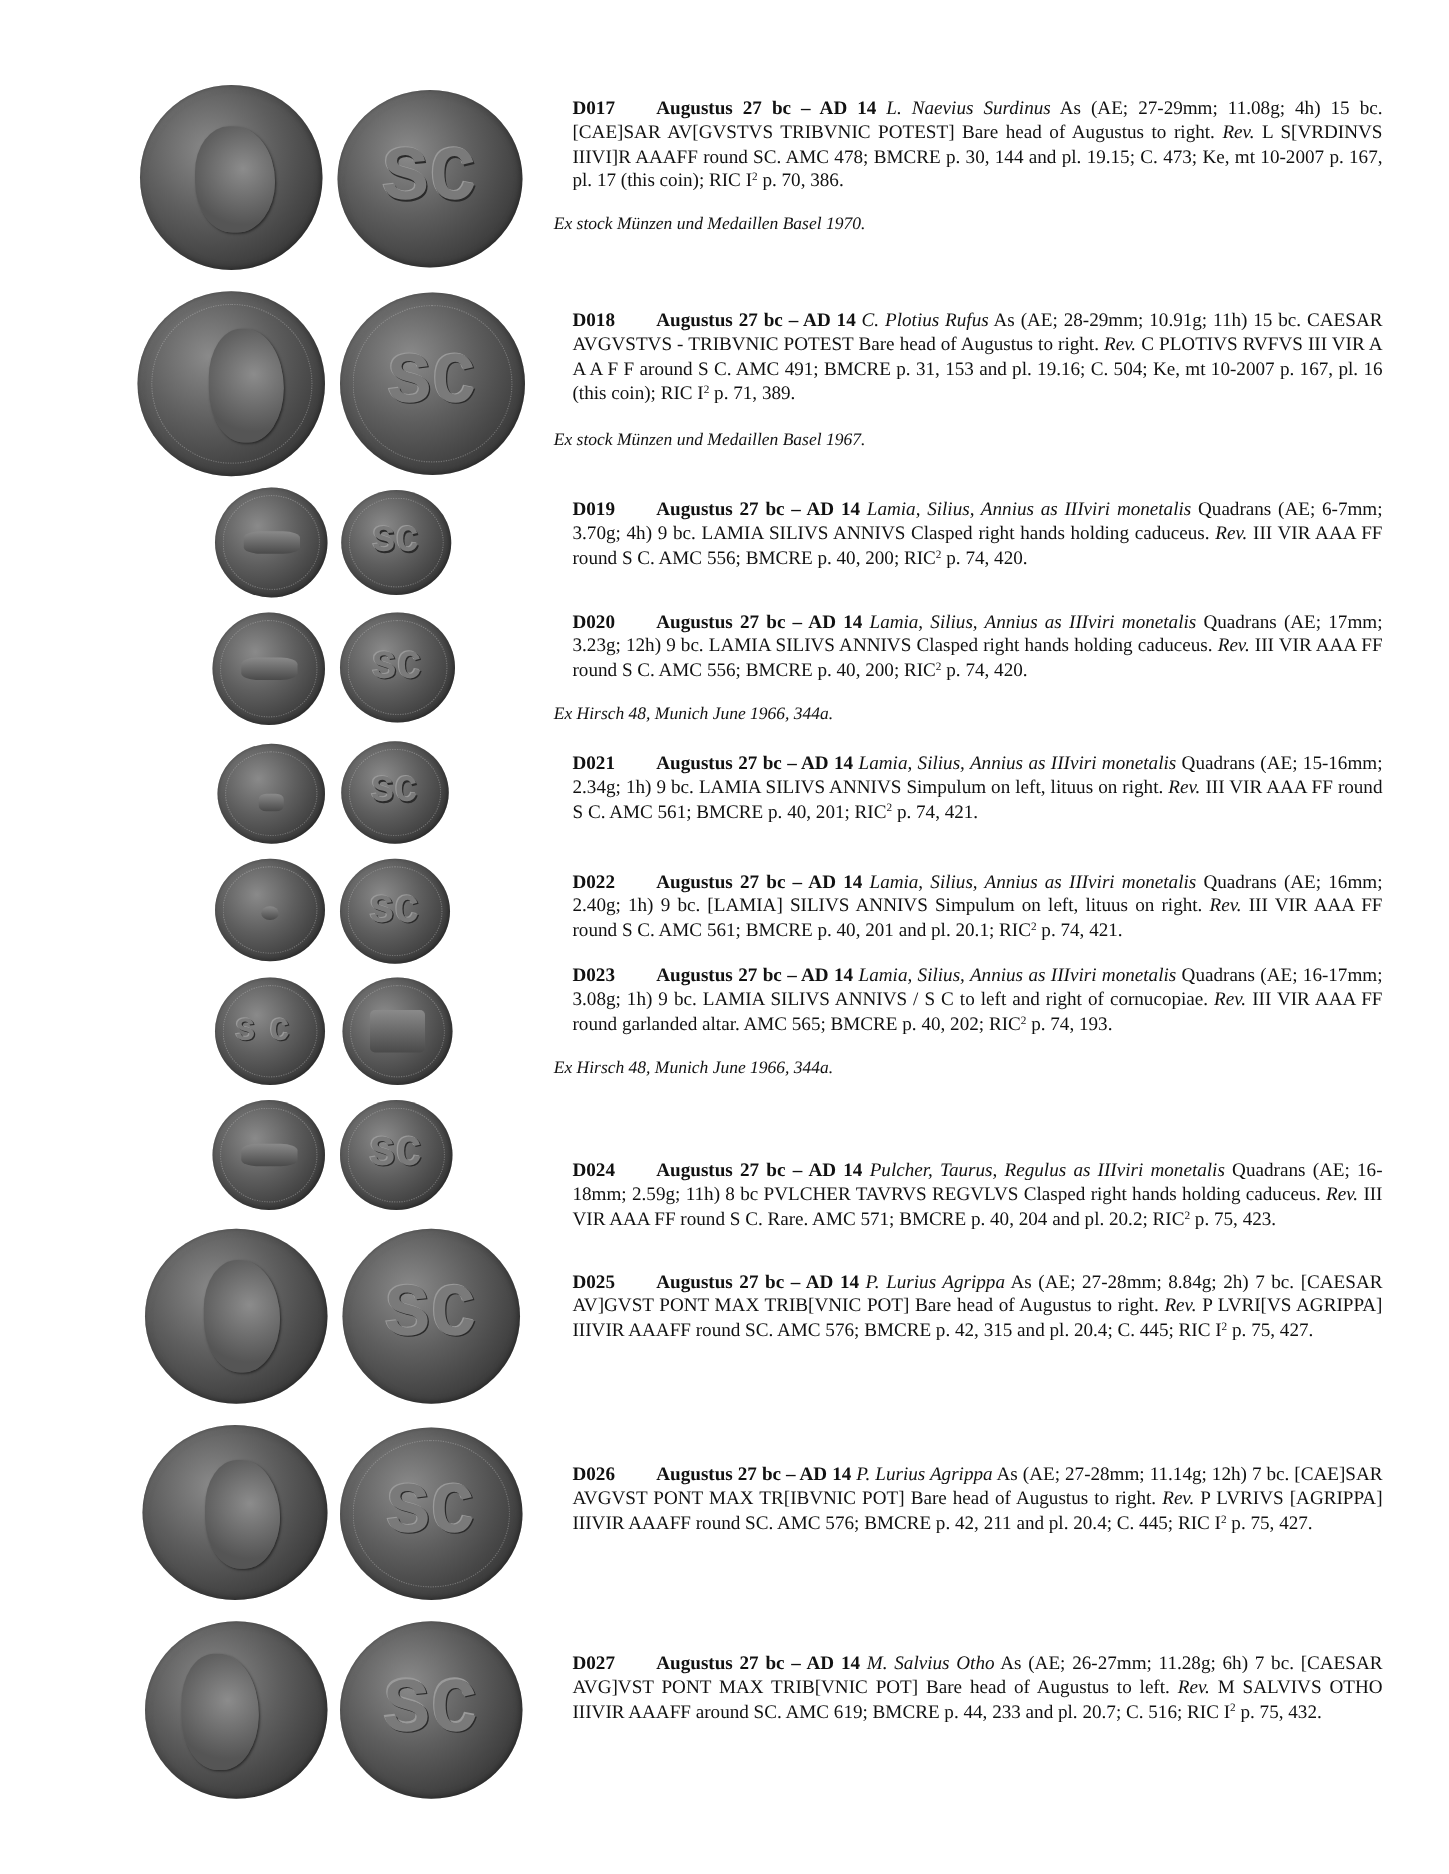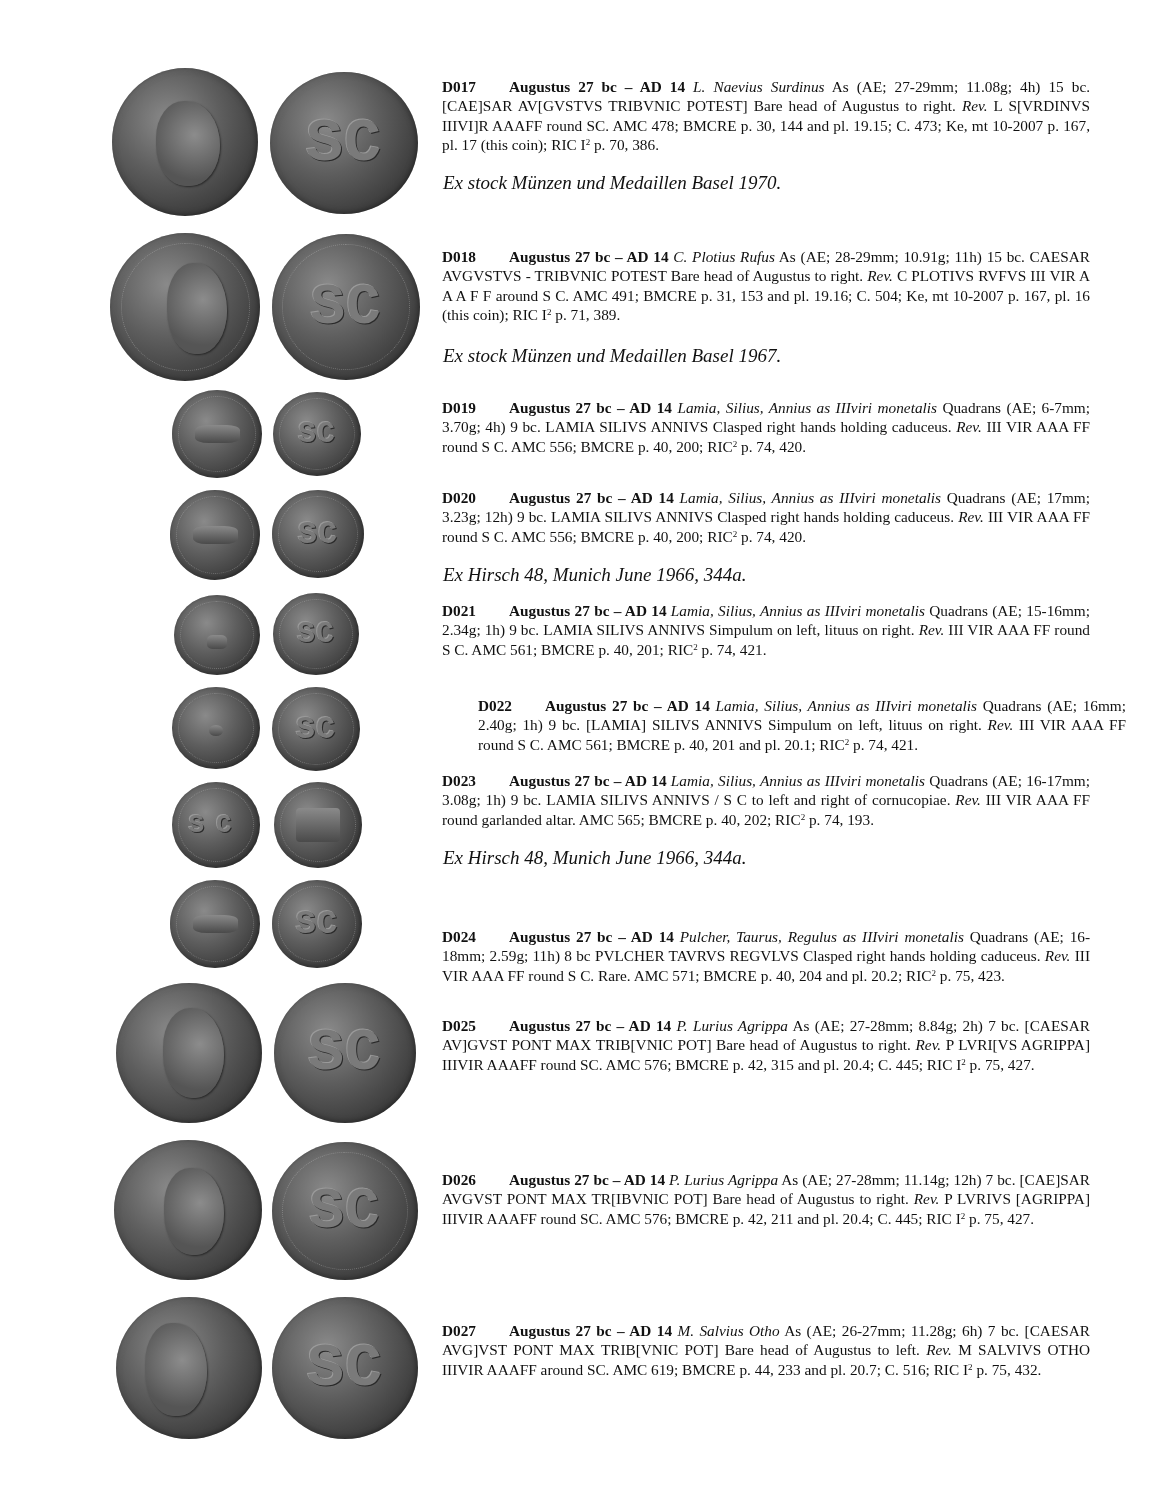--- a/index.html
+++ b/index.html
@@ -29,27 +29,27 @@
       position: absolute; border-radius: 45% 55% 50% 50%;
       background: radial-gradient(circle at 60% 40%, #8c8c8c, #555 70%);
       box-shadow: 1px 1px 2px rgba(0,0,0,0.5);
     }
     .coin .motif {
       position: absolute; left: 25%; right: 25%; top: 40%; height: 20%;
       background: linear-gradient(#8a8a8a, #4a4a4a);
       border-radius: 30%;
     }
     .entry {
-      position: absolute; left: 442px; width: 648px;
+      position: absolute; left: 458px; width: 648px;
       font-size: 15.3px; line-height: 19.3px; text-align: justify;
     }
     .entry .cat { font-weight: bold; display: inline-block; width: 67px; }
     .entry .ruler { font-weight: bold; }
     .entry i { font-style: italic; }
-    .prov { position: absolute; left: 443px; font-size: 19px; font-style: italic; }
+    .prov { position: absolute; left: 443px; font-size: 14px; font-style: italic; }
     sup { font-size: 9px; line-height: 0; vertical-align: 5px; }
   </style>
 </head>
 <body>
 
 <div class="coin" style="left:112px;top:68px;width:146px;height:148px;">
   <div class="head" style="left:30%;top:22%;width:44%;height:58%;"></div>
 </div>
 <div class="coin" style="left:270px;top:72px;width:148px;height:142px;">
   <div class="sc" style="font-size:62px;">SC</div>
@@ -156,21 +156,21 @@
 
 <div class="entry" style="top:488px;">
   <span class="cat">D020</span><span class="ruler">Augustus 27 bc – AD 14</span> <i>Lamia, Silius, Annius as IIIviri monetalis</i> <span>Quadrans</span> <span>(AE; 17mm; 3.23g; 12h) 9 bc. LAMIA SILIVS ANNIVS Clasped right hands holding caduceus.</span> <i>Rev.</i> <span>III VIR AAA FF round S C. AMC 556; BMCRE p. 40, 200; RIC</span><sup>2</sup><span> p. 74, 420.</span>
 </div>
 <div class="prov" style="top:564px;">Ex Hirsch 48, Munich June 1966, 344a.</div>
 
 <div class="entry" style="top:601px;">
   <span class="cat">D021</span><span class="ruler">Augustus 27 bc – AD 14</span> <i>Lamia, Silius, Annius as IIIviri monetalis</i> <span>Quadrans</span> <span>(AE; 15-16mm; 2.34g; 1h) 9 bc. LAMIA SILIVS ANNIVS Simpulum on left, lituus on right.</span> <i>Rev.</i> <span>III VIR AAA FF round S C. AMC 561; BMCRE p. 40, 201; RIC</span><sup>2</sup><span> p. 74, 421.</span>
 </div>
 
-<div class="entry" style="top:696px;margin-left:36px;">
+<div class="entry" style="top:696px;">
   <span class="cat">D022</span><span class="ruler">Augustus 27 bc – AD 14</span> <i>Lamia, Silius, Annius as IIIviri monetalis</i> <span>Quadrans</span> <span>(AE; 16mm; 2.40g; 1h) 9 bc. [LAMIA] SILIVS ANNIVS Simpulum on left, lituus on right.</span> <i>Rev.</i> <span>III VIR AAA FF round S C. AMC 561; BMCRE p. 40, 201 and pl. 20.1; RIC</span><sup>2</sup><span> p. 74, 421.</span>
 </div>
 
 <div class="entry" style="top:771px;">
   <span class="cat">D023</span><span class="ruler">Augustus 27 bc – AD 14</span> <i>Lamia, Silius, Annius as IIIviri monetalis</i> <span>Quadrans</span> <span>(AE; 16-17mm; 3.08g; 1h) 9 bc. LAMIA SILIVS ANNIVS / S C to left and right of cornucopiae.</span> <i>Rev.</i> <span>III VIR AAA FF round garlanded altar. AMC 565; BMCRE p. 40, 202; RIC</span><sup>2</sup><span> p. 74, 193.</span>
 </div>
 <div class="prov" style="top:847px;">Ex Hirsch 48, Munich June 1966, 344a.</div>
 
 <div class="entry" style="top:885px;margin-top:42px;">
   <span class="cat">D024</span><span class="ruler">Augustus 27 bc – AD 14</span> <i>Pulcher, Taurus, Regulus as IIIviri monetalis</i> <span>Quadrans</span> <span>(AE; 16-18mm; 2.59g; 11h) 8 bc PVLCHER TAVRVS REGVLVS Clasped right hands holding caduceus.</span> <i>Rev.</i> <span>III VIR AAA FF round S C. Rare. AMC 571; BMCRE p. 40, 204 and pl. 20.2; RIC</span><sup>2</sup><span> p. 75, 423.</span>

